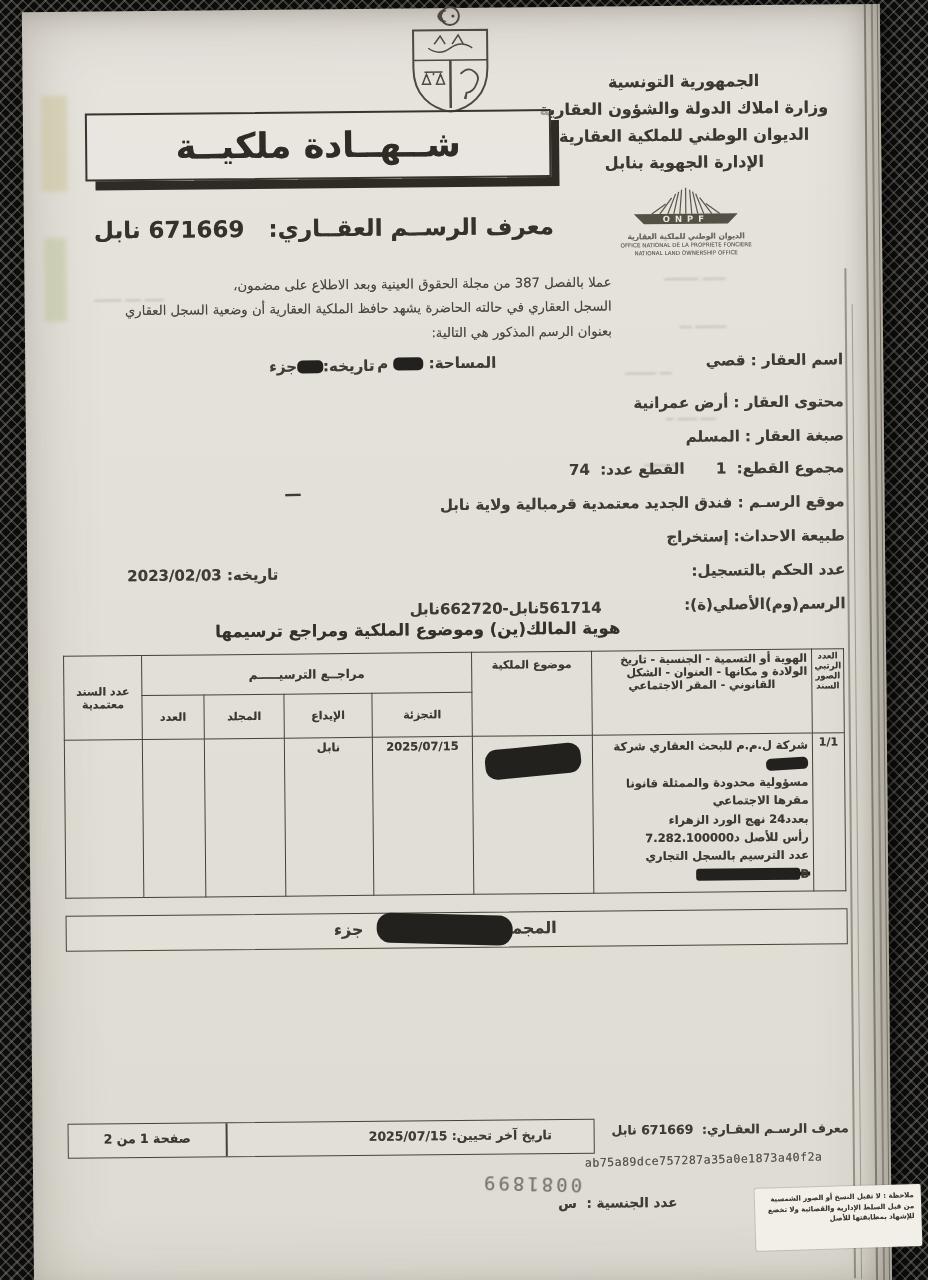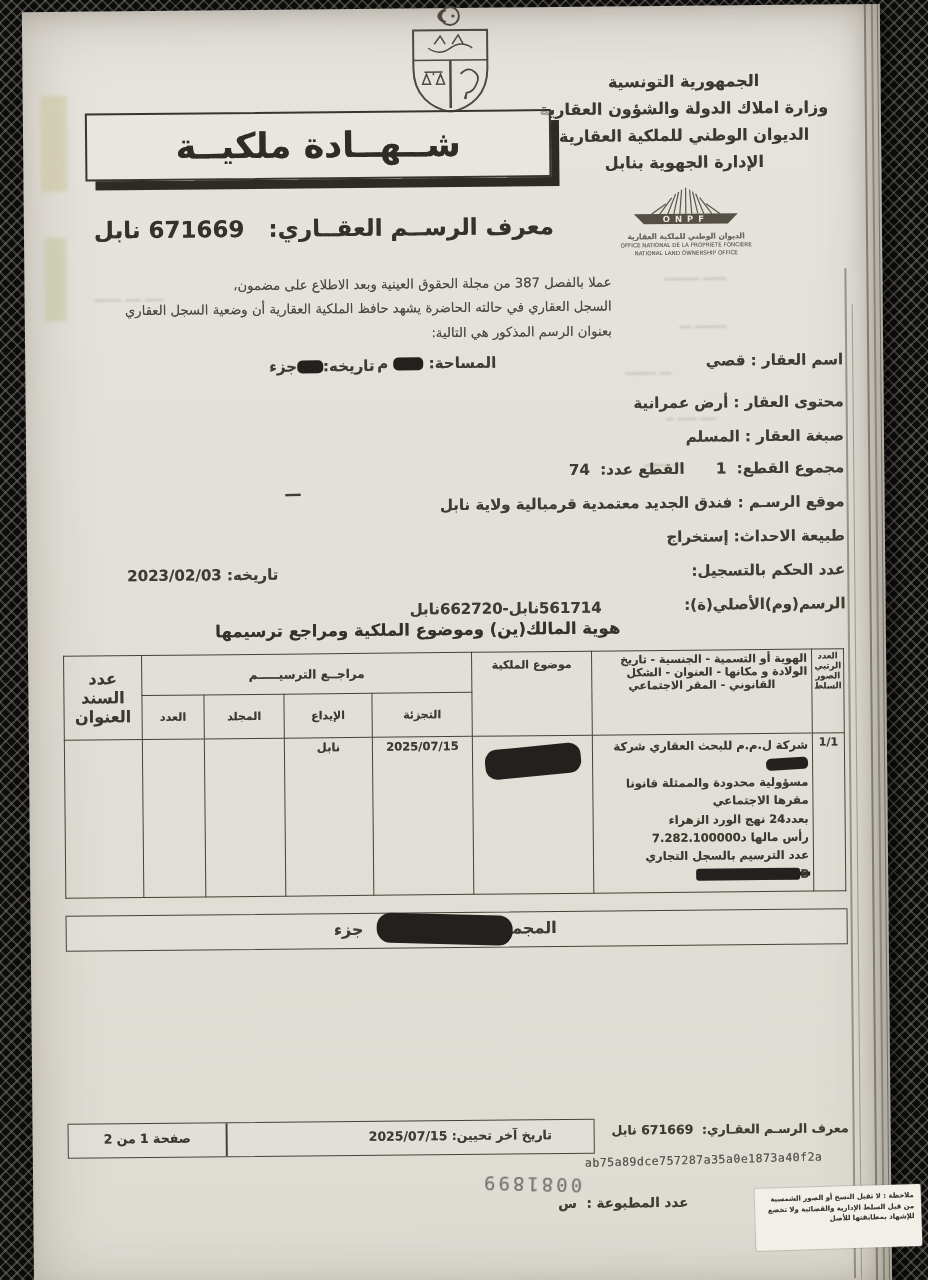--- a/index.html
+++ b/index.html
@@ -180,50 +180,50 @@
         <col style="width:80px">
       <col style="width:62px">
         <col style="width:78px">
     </colgroup>
     <thead>
       <tr style="height:40px;">
         <th rowspan="2" style="font-size:8.5px;padding:1px;">
           <div>العدد</div>
             <div>الرتبي</div>
           <div>الصور</div>
-            <div>السلط</div>
+            <div>السند</div>
         </th>
         <th rowspan="2" style="font-size:11px;text-align:right;">
           <div>الهوية أو التسمية - الجنسية - تاريخ</div>
           <div>الولادة و مكانها - العنوان - الشكل</div>
           <div style="text-align:center;">القانوني - المقر الاجتماعي</div>
         </th>
         <th rowspan="2" style="vertical-align:top;padding-top:6px;">موضوع الملكية</th>
         <th colspan="4" style="vertical-align:middle;font-size:12px;">مراجــع الترسيـــــم</th>
-        <th rowspan="2" style="vertical-align:middle;font-size:16px;">
+        <th rowspan="2" style="vertical-align:middle;font-size:11px;">
           <div>عدد السند</div>
-            <div>العنوان</div>
+            <div>معتمدية</div>
         </th>
       </tr>
       <tr style="height:44px;">
         <th style="vertical-align:middle;">التجزئة</th>
         <th style="vertical-align:middle;margin-top:24px;">الإيداع</th>
         <th style="vertical-align:middle;">المجلد</th>
         <th style="vertical-align:middle;">العدد</th>
       </tr>
     </thead>
     <tbody>
       <tr style="height:158px;">
         <td style="text-align:center;font-size:11px;">1/1</td>
         <td class="ownercell">
           <div><span>شركة ل.م.م للبحث العقاري شركة</span> <span class="blob" style="width:42px;height:12px;transform:rotate(-3deg);"></span></div>
           <div>مسؤولية محدودة والممثلة قانونا</div>
           <div>مقرها الاجتماعي</div>
           <div>بعدد24 نهج الورد الزهراء</div>
-          <div><span>رأس مالها</span> <span dir="ltr">7.282.100د000</span></div>
+          <div><span>رأس للأصل</span> <span dir="ltr">7.282.100د000</span></div>
           <div>عدد الترسيم بالسجل التجاري</div>
           <div><span dir="ltr">B</span><span class="blob" style="width:104px;height:12px;border-radius:3px;box-shadow:14px 0 0 -4px #23211d;"></span></div>
         </td>
         <td style="text-align:center;">
           <span class="blob" style="width:96px;height:30px;margin-top:8px;transform:rotate(-5deg);border-radius:12px;"></span>
         </td>
         <td style="text-align:center;font-size:11.5px;">2025/07/15</td>
         <td style="text-align:center;font-size:11.5px;">نابل</td>
         <td></td>
         <td></td>
@@ -250,19 +250,19 @@
   </div>
   <div class="abs field" style="right:42px;top:1116px;font-size:12.5px;">
     <span>معرف الرسـم العقـاري:</span>&nbsp;
     <span>671669 نابل</span>
   </div>
   <div class="abs mono" dir="ltr" style="left:552px;top:1147px;font-size:11.5px;color:#55514a;letter-spacing:.5px;transform:rotate(-1deg);">ab75a89dce757287a35a0e1873a40f2a</div>
 
   <div class="abs mono" dir="ltr" style="left:448px;top:1166px;font-size:19px;color:rgba(95,95,95,.5);letter-spacing:3px;transform:rotate(182deg);filter:blur(.4px);">0081899</div>
 
   <div class="abs field" style="left:525px;top:1188px;font-size:13.5px;">
-    <span>عدد المطبوعة :</span>&nbsp;
+    <span>عدد الجنسية :</span>&nbsp;
     <span>س</span>
   </div>
 
   <div class="notebox" style="left:722px;top:1182px;width:152px;height:50px;">ملاحظة : لا تقبل النسخ أو الصور الشمسية من قبل السلط الإدارية والقضائية ولا تخضع للإشهاد بمطابقتها للأصل</div>
 
 </div>
 
 </body></html>

